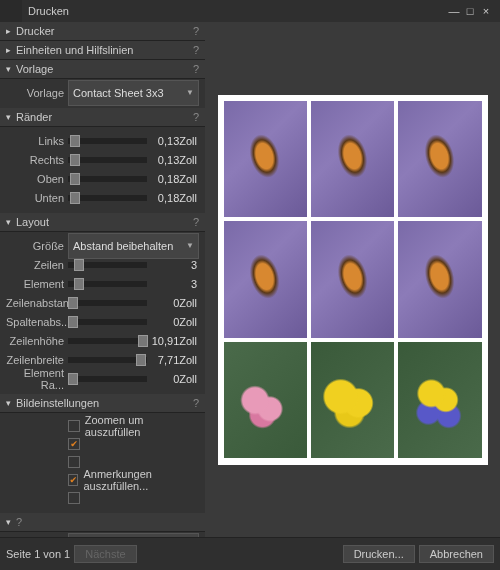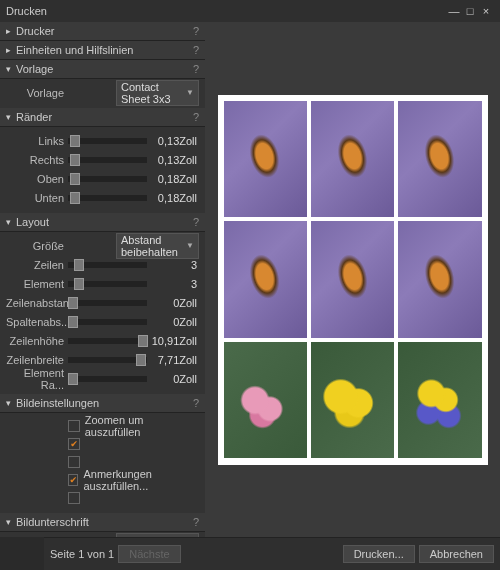--- a/index.html
+++ b/index.html
@@ -7,42 +7,42 @@
     width: 500px; height: 570px;
     background: #2a2a2a;
     color: #ccc;
     font-family: Tahoma, Arial, sans-serif;
     font-size: 11px;
     overflow: hidden;
     display: flex; flex-direction: column;
   }
   .titlebar {
     height: 22px; background: #2f2f2f;
-    display: flex; align-items: center; padding: 0 6px;
+    display: flex; align-items: center; padding: 0 6px; margin-left: 22px;
   }
   .titlebar .title { flex: 1; }
   .tbtn { width: 16px; text-align: center; cursor: pointer; }
   .main { flex: 1; display: flex; overflow: hidden; }
   .panel { width: 205px; background: #333; overflow-y: auto; }
   .panel::-webkit-scrollbar { width: 0; }
   .section-hdr {
     display: flex; align-items: center;
     padding: 3px 6px; background: #3a3a3a;
     border-bottom: 1px solid #222; cursor: pointer;
   }
   .chev { width: 10px; font-size: 9px; }
   .sec-title { flex: 1; }
   .qmark { color: #888; cursor: pointer; }
   .section-body { padding: 4px 6px 6px 6px; }
   .row { display: flex; align-items: center; height: 19px; gap: 4px; }
   .lbl { width: 58px; text-align: right; color: #bbb; }
   .dropdown {
     flex: 1; background: #444; border: 1px solid #555;
     height: 17px; display: flex; align-items: center;
-    padding: 12px 4px; cursor: pointer; position: relative; margin-left: 48px;
+    padding: 12px 4px; cursor: pointer; position: relative;
   }
   .dropdown .dval { flex: 1; color: #ddd; }
   .dropdown .darr { font-size: 8px; color: #aaa; }
   .slider {
     flex: 1; height: 6px; background: #222;
     position: relative; cursor: pointer;
   }
   .slider .thumb {
     position: absolute; top: -3px; width: 10px; height: 12px;
     background: #777; border: 1px solid #999;
@@ -95,21 +95,21 @@
   .ph.yellow2::after {
     content:""; position:absolute; width:70%; height:55%;
     top:25%; left:15%;
     background: radial-gradient(circle at 35% 35%,#f0d020 22%,transparent 26%),
                 radial-gradient(circle at 60% 45%,#f0d020 22%,transparent 26%),
                 radial-gradient(circle at 30% 65%,#5858c8 18%,transparent 22%),
                 radial-gradient(circle at 65% 70%,#5858c8 18%,transparent 22%);
   }
   .footer {
     height: 24px; background: #2f2f2f; border-top: 1px solid #222;
-    display: flex; align-items: center; padding: 16px 6px; gap: 4px; margin-left: 44px;
+    display: flex; align-items: center; padding: 16px 6px; gap: 4px;
   }
   .fbtn {
     background: #444; border: 1px solid #555; color: #ccc;
     padding: 2px 10px; cursor: pointer;
   }
   .fbtn.dis { color: #666; cursor: default; }
   .spacer { flex: 1; }
 </style>
 </head>
 <body>
@@ -271,21 +271,20 @@
           <span class="cb">✔</span>
           <span>Anmerkungen auszufüllen...</span>
         </div>
       <div class="cbrow">
           <span class="cb"></span>
         </div>
     </div>
 
     <div class="section-hdr">
       <span class="chev">▾</span>
-      <span class="sec-title">Bildunterschrift</span>
       <span class="qmark">?</span>
     </div>
     <div class="section-body">
       <div class="row">
           <span class="lbl">Typ</span>
         <div class="dropdown">
             <span class="dval">Dateiname</span>
             <span class="darr">▼</span>
           </div>
       </div>

